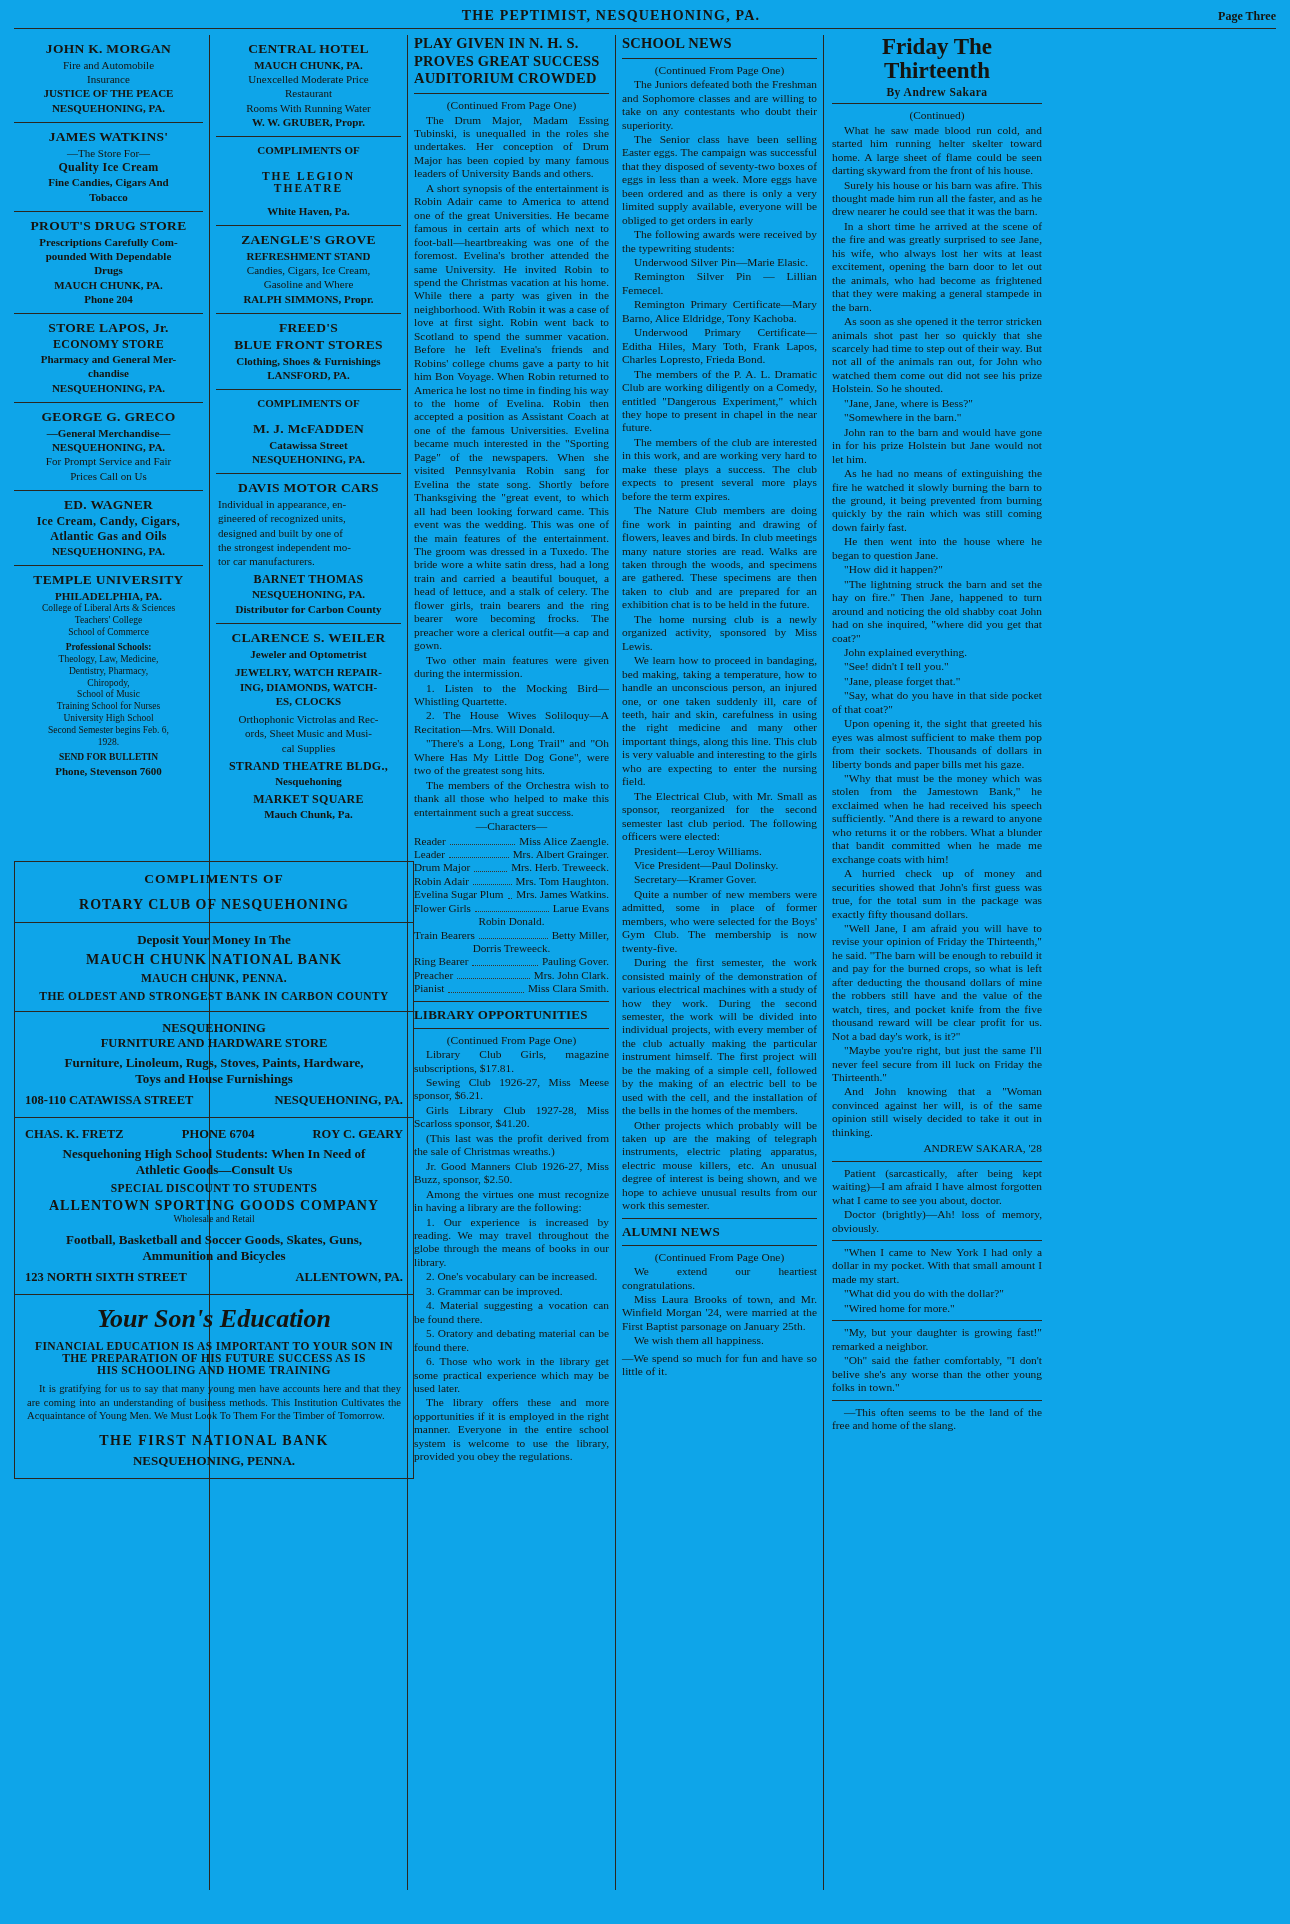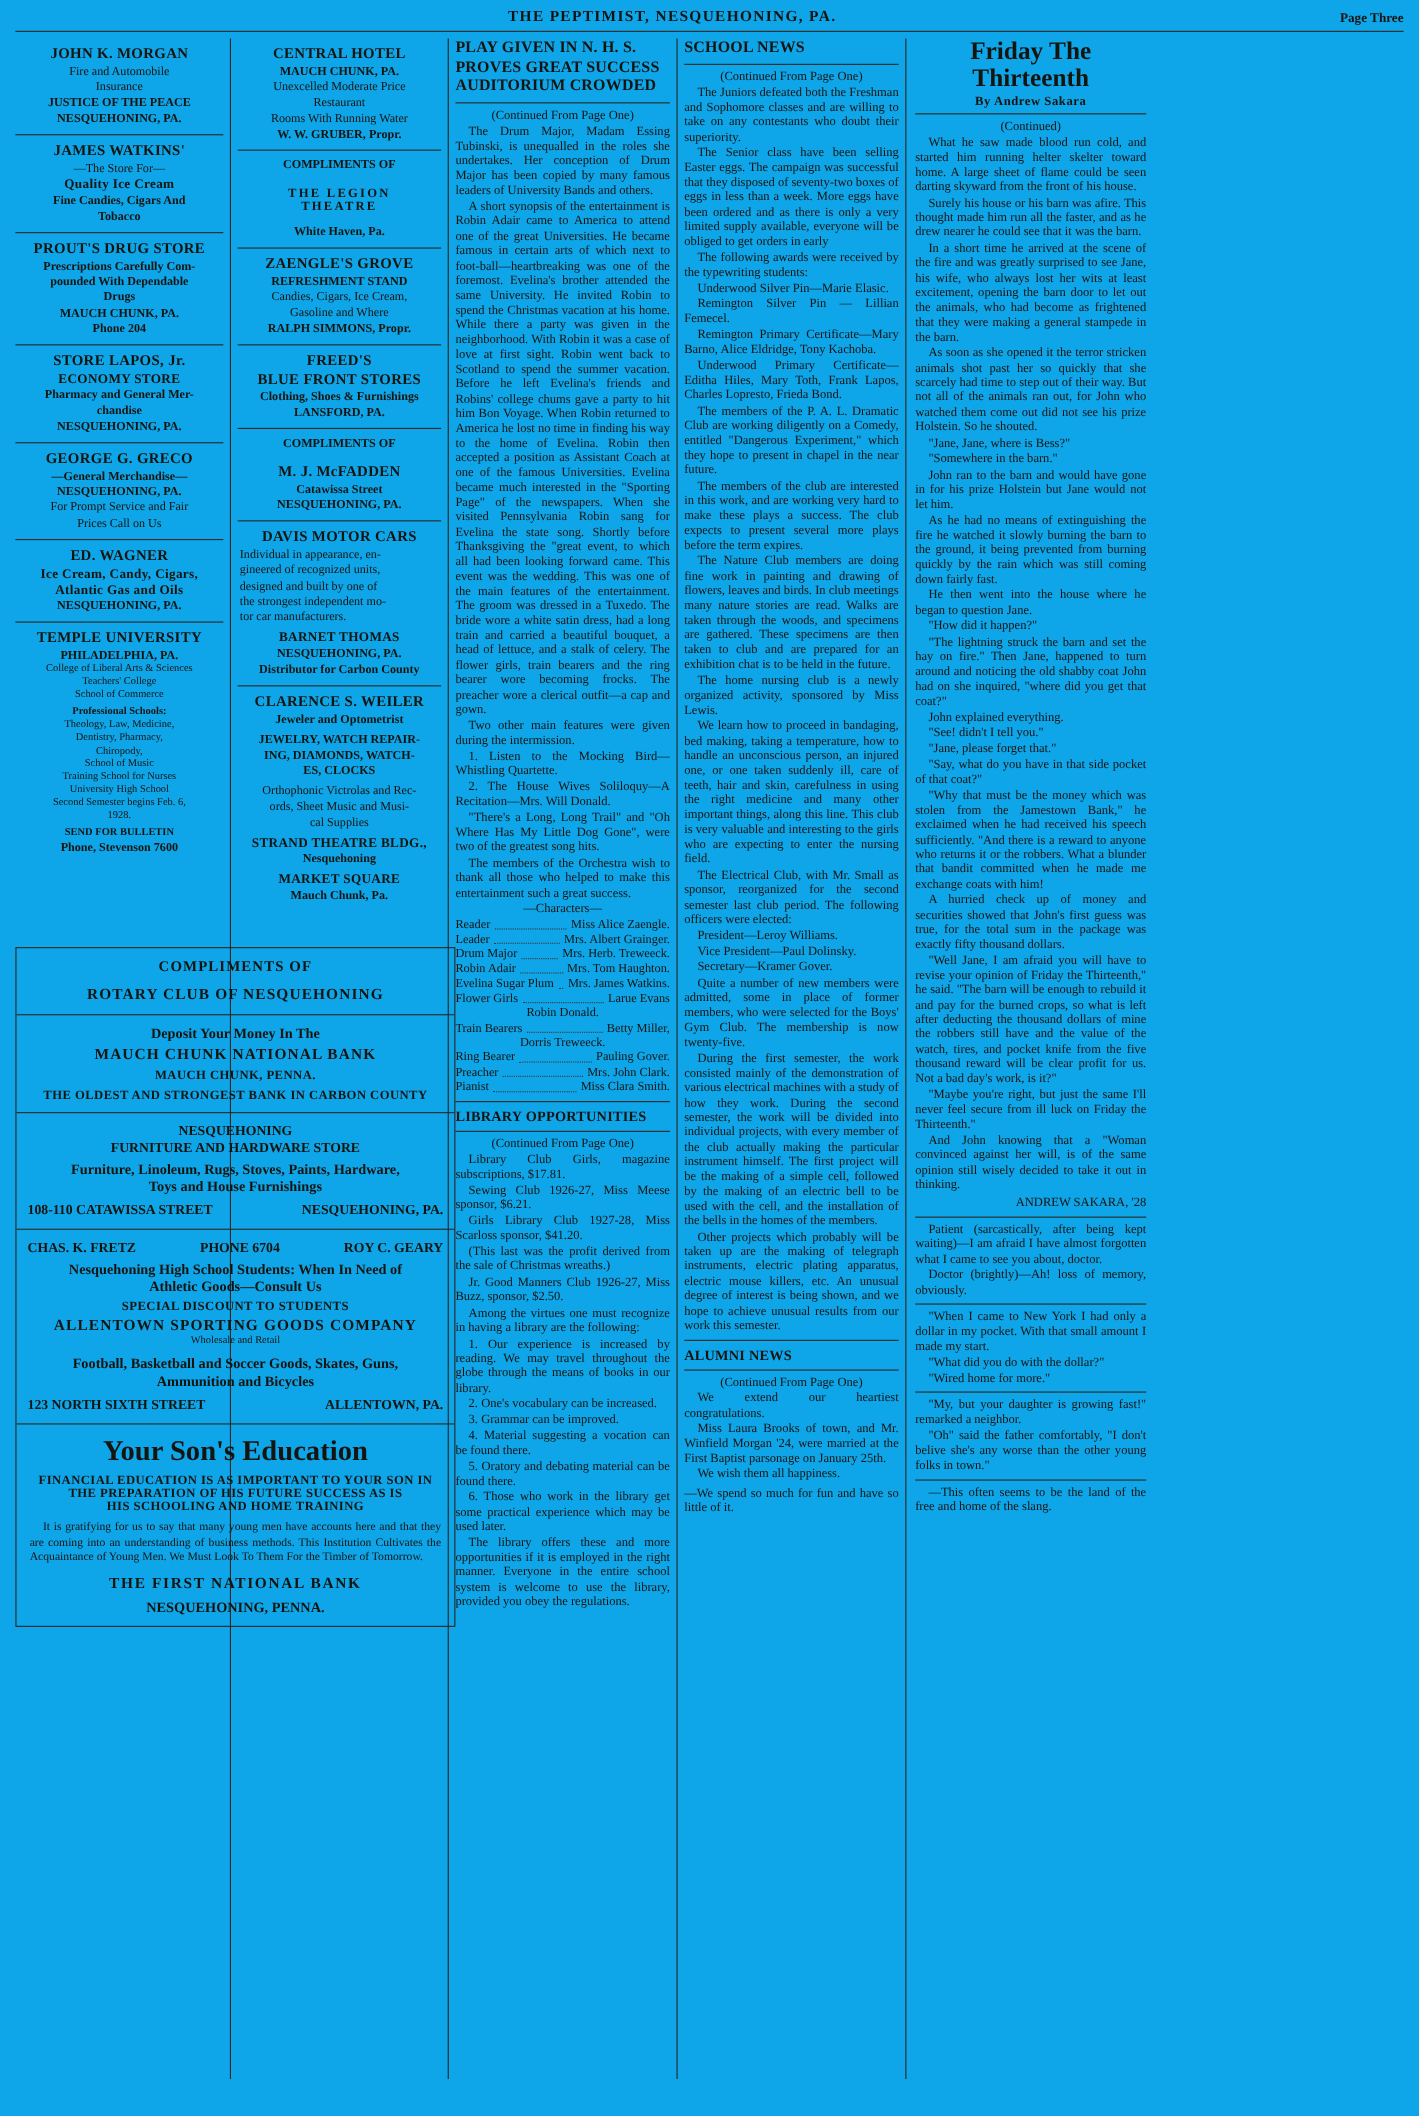--- a/index.html
+++ b/index.html
@@ -77,21 +77,21 @@
     padding:0;
   }
   .bb-sec{padding:9px 10px;border-bottom:1.2px solid #2a2720;text-align:center;}
   .bb-sec:last-child{border-bottom:none;}
   .bb-t1{font-size:13.5px;letter-spacing:1px;font-weight:bold;margin-bottom:10px;}
   .bb-t2{font-size:14px;letter-spacing:1px;font-weight:bold;}
   .bb-t3{font-size:13px;font-weight:bold;}
   .bb-t4{font-size:11.5px;font-weight:bold;letter-spacing:.4px;}
   .bb-t5{font-size:12.5px;font-weight:bold;}
   .bb-row{display:flex;justify-content:space-between;font-size:12.5px;font-weight:bold;}
-  .bb-it{font-size:26px;font-weight:bold;font-family:"Liberation Serif",serif;}
+  .bb-it{font-style:italic;font-size:26px;font-weight:bold;font-family:"Liberation Serif",serif;}
   .bb-p{font-size:10.6px;line-height:1.3;text-align:justify;text-indent:12px;margin:6px 2px 0;}
   .mt4{margin-top:4px;}
   .mt6{margin-top:6px;}
   .mt10{margin-top:10px;}
   .fried{
     font-family:"Liberation Serif",serif;
     font-size:23px;font-weight:bold;text-align:center;line-height:1.05;
   }
 </style>
 </head>
@@ -390,20 +390,21 @@
         <p>"Somewhere in the barn."</p>
         <p>John ran to the barn and would have gone in for his prize Holstein but Jane would not let him.</p>
         <p>As he had no means of extinguishing the fire he watched it slowly burning the barn to the ground, it being prevented from burning quickly by the rain which was still coming down fairly fast.</p>
         <p>He then went into the house where he began to question Jane.</p>
         <p>"How did it happen?"</p>
         <p>"The lightning struck the barn and set the hay on fire."  Then Jane, happened to turn around and noticing the old shabby coat John had on she inquired, "where did you get that coat?"</p>
         <p>John explained everything.</p>
         <p>"See! didn't I tell you."</p>
         <p>"Jane, please forget that."</p>
         <p>"Say, what do you have in that side pocket of that coat?"</p>
+        <p>Upon opening it, the sight that greeted his eyes was almost sufficient to make them pop from their sockets.  Thousands of dollars in liberty bonds and paper bills met his gaze.</p>
         <p>"Why that must be the money which was stolen from the Jamestown Bank," he exclaimed when he had received his speech sufficiently.  "And there is a reward to anyone who returns it or the robbers.  What a blunder that bandit committed when he made me exchange coats with him!</p>
         <p>A hurried check up of money and securities showed that John's first guess was true, for the total sum in the package was exactly fifty thousand dollars.</p>
         <p>"Well Jane, I am afraid you will have to revise your opinion of Friday the Thirteenth," he said.  "The barn will be enough to rebuild it and pay for the burned crops, so what is left after deducting the thousand dollars of mine the robbers still have and the value of the watch, tires, and pocket knife from the five thousand reward will be clear profit for us.  Not a bad day's work, is it?"</p>
         <p>"Maybe you're right, but just the same I'll never feel secure from ill luck on Friday the Thirteenth."</p>
         <p>And John knowing that a "Woman convinced against her will, is of the same opinion still wisely decided to take it out in thinking.</p>
         <p style="text-align:right;text-indent:0;margin-top:3px;">ANDREW SAKARA, '28</p>
         <div class="rule thin"></div>
         <p>Patient (sarcastically, after being kept waiting)—I am afraid I have almost forgotten what I came to see you about, doctor.</p>
         <p>Doctor (brightly)—Ah! loss of memory, obviously.</p>
         <div class="rule thin"></div>

